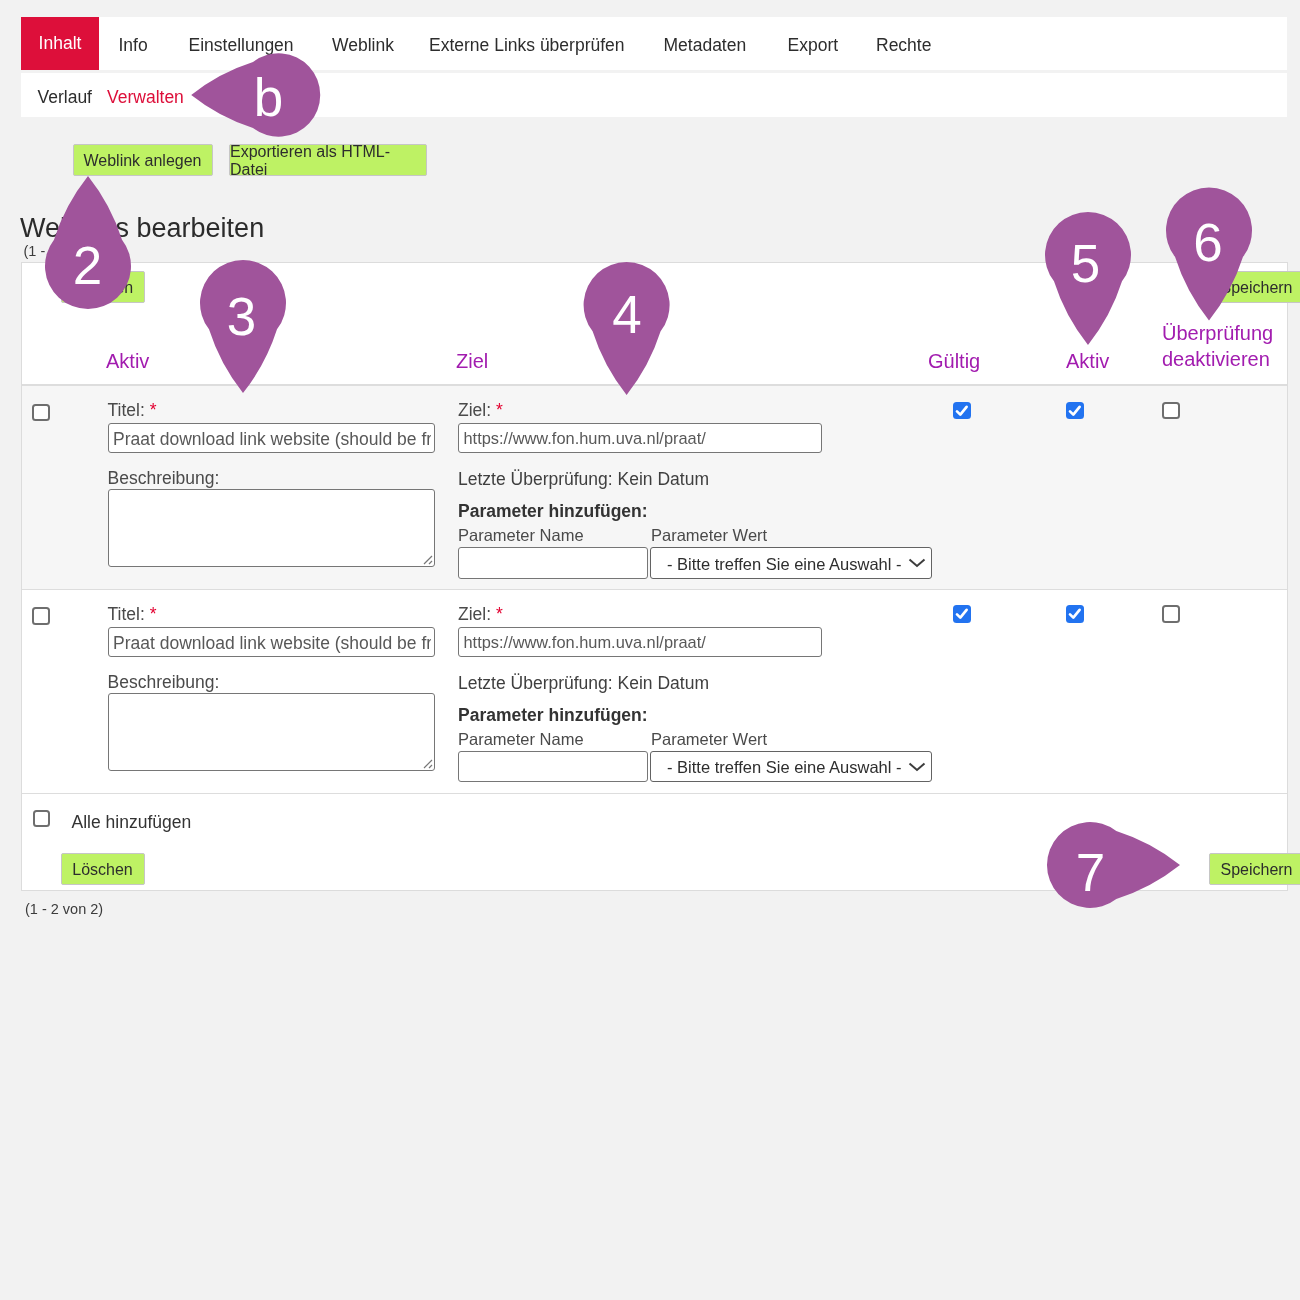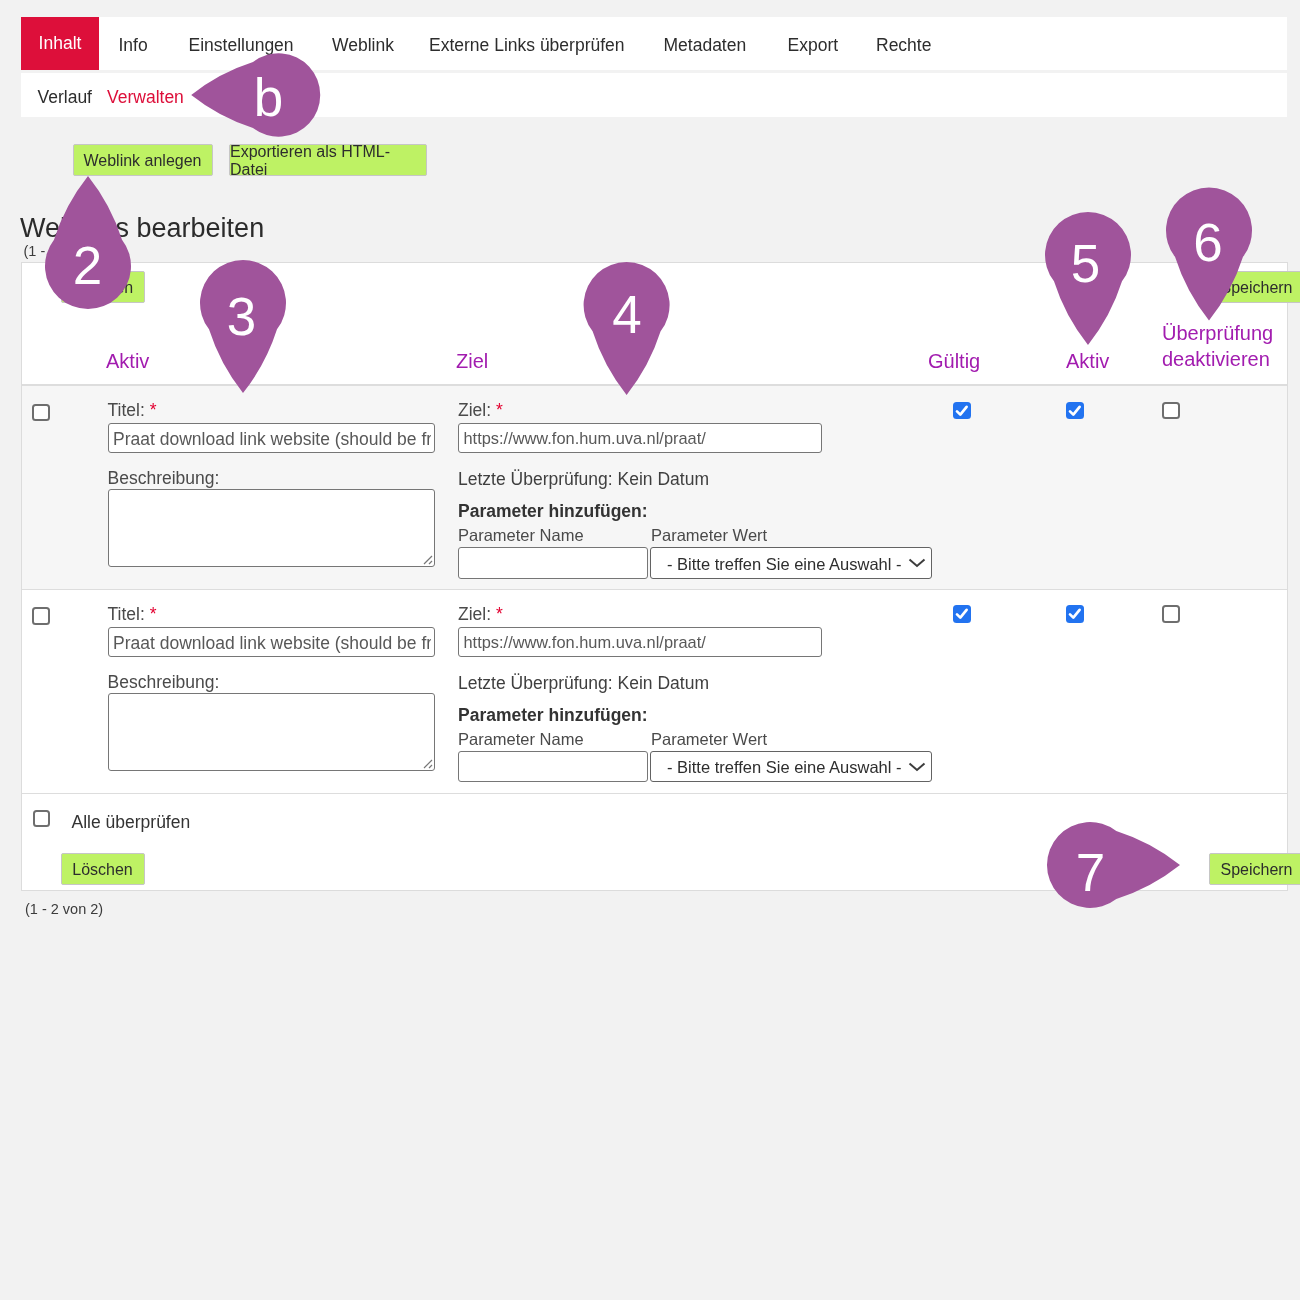--- a/index.html
+++ b/index.html
@@ -58,21 +58,21 @@
 <div class="btn" style="left:33px;top:270.5px;width:84px">Löschen</div>
 <div class="btn" style="left:1181px;top:270.5px;width:95px">Speichern</div>
 <div class="btn" style="left:32.5px;top:853px;width:84px">Löschen</div>
 <div class="btn" style="left:1181px;top:853px;width:95px">Speichern</div>
 <div class="t th" style="left:106px;top:348.5px">Aktiv</div>
 <div class="t th" style="left:456px;top:348.5px">Ziel</div>
 <div class="t th" style="left:928px;top:348.5px">Gültig</div>
 <div class="t th" style="left:1066px;top:348.5px">Aktiv</div>
 <div class="t th" style="left:1162px;top:320px;line-height:26px">Überprüfung<br>deaktivieren</div>
 <div class="ckb" style="left:32.5px;top:809.5px"></div>
-<div class="t" style="left:71.5px;top:811.5px;font-size:17.5px;color:#333">Alle überprüfen</div>
+<div class="t" style="left:71.5px;top:811.5px;font-size:17.5px;color:#333">Alle hinzufügen</div>
 
 <div class="ckb" style="left:32px;top:403.5px"></div>
 <div class="t" style="left:107.5px;top:400.2px;font-size:17.5px"><span class="lbl">Titel: </span><span class="req">*</span></div>
 <div class="inp" style="left:107.5px;top:423px;width:327px;height:30px">
     <span class="inptx">Praat download link website (should be freely accessible)</span>
   </div>
 <div class="t" style="left:107.5px;top:468.2px;font-size:17.5px"><span class="lbl">Beschreibung:</span></div>
 <div class="inp" style="left:107.5px;top:489px;width:327px;height:78px">
       <svg class="rz" width="11" height="11" viewBox="0 0 11 11">
       <path d="M10 2 L2 10 M10 7 L7 10" stroke="#777" stroke-width="1.2" fill="none"></path>

